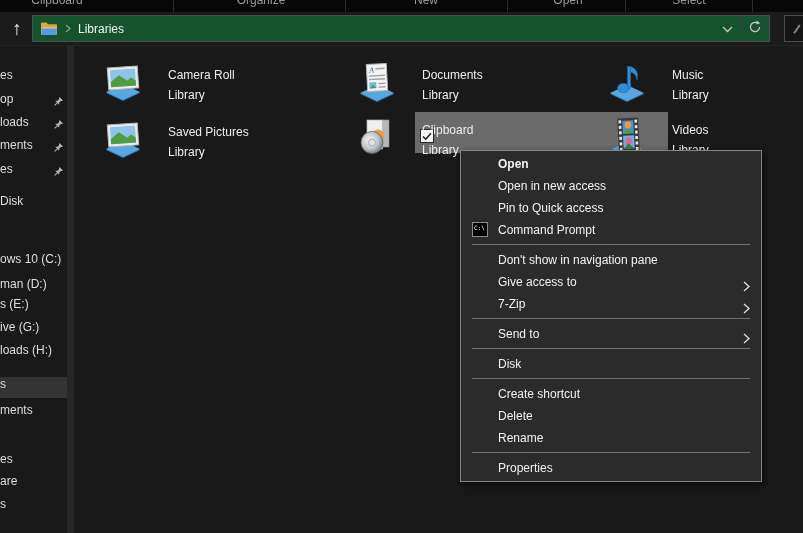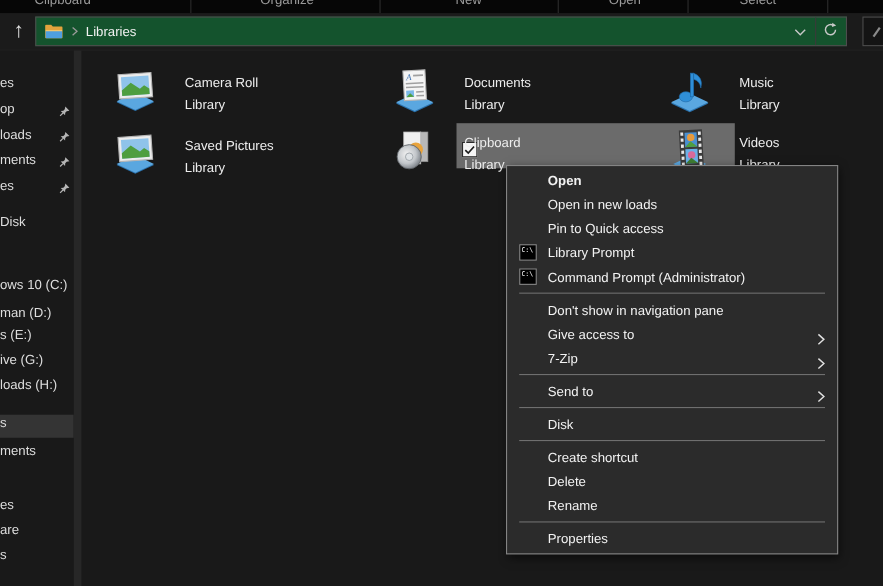--- a/index.html
+++ b/index.html
@@ -332,28 +332,25 @@
       </span>
       <div class="tile-text">
         <div>Videos</div>
         <div>Library</div>
       </div>
     </div>
   </div>
 
   <div class="ctx">
     <div class="mi bold"><span>Open</span></div>
-    <div class="mi"><span>Open in new loads</span></div>
+    <div class="mi"><span>Open in new access</span></div>
     <div class="mi"><span>Pin to Quick access</span></div>
     <div class="mi">
       <span class="mi-ico cmd-ico">C:\</span>
-      <span>Library Prompt</span></div>
-    <div class="mi">
-      <span class="mi-ico cmd-ico">C:\</span>
-      <span>Command Prompt (Administrator)</span></div>
+      <span>Command Prompt</span></div>
     <div class="msep"></div>
     <div class="mi"><span>Don't show in navigation pane</span></div>
     <div class="mi">
       <span>Give access to</span>
       <span class="mi-arrow"><svg width="7" height="11" viewBox="0 0 7 11">
             <path d="M1 1 L6 5.5 L1 10" stroke="#e0e0e0" stroke-width="1.3" fill="none"></path>
           </svg></span></div>
     <div class="mi">
       <span>7-Zip</span>
       <span class="mi-arrow"><svg width="7" height="11" viewBox="0 0 7 11">

